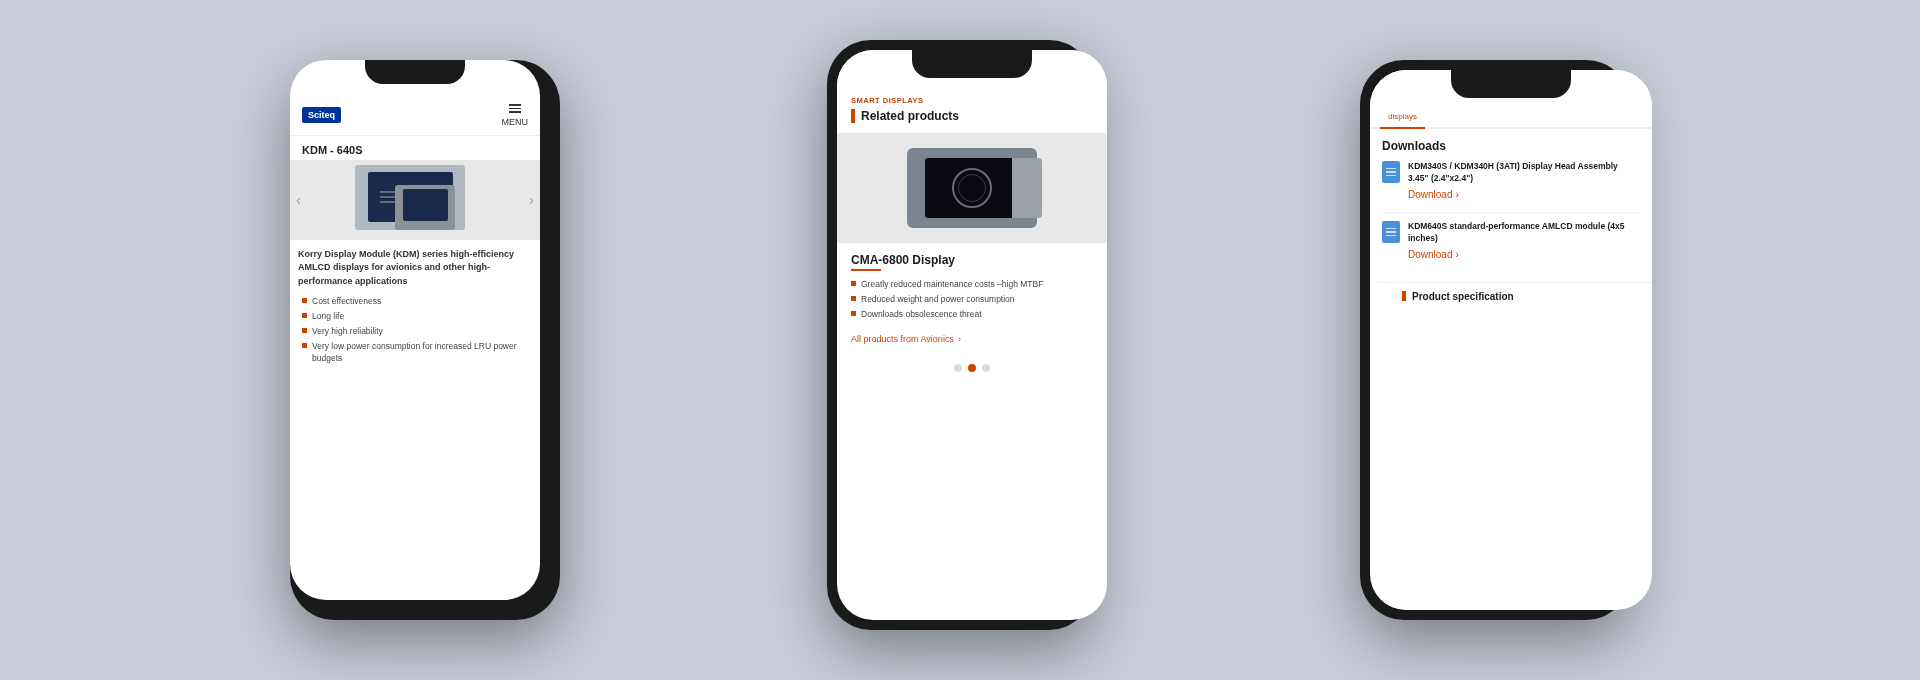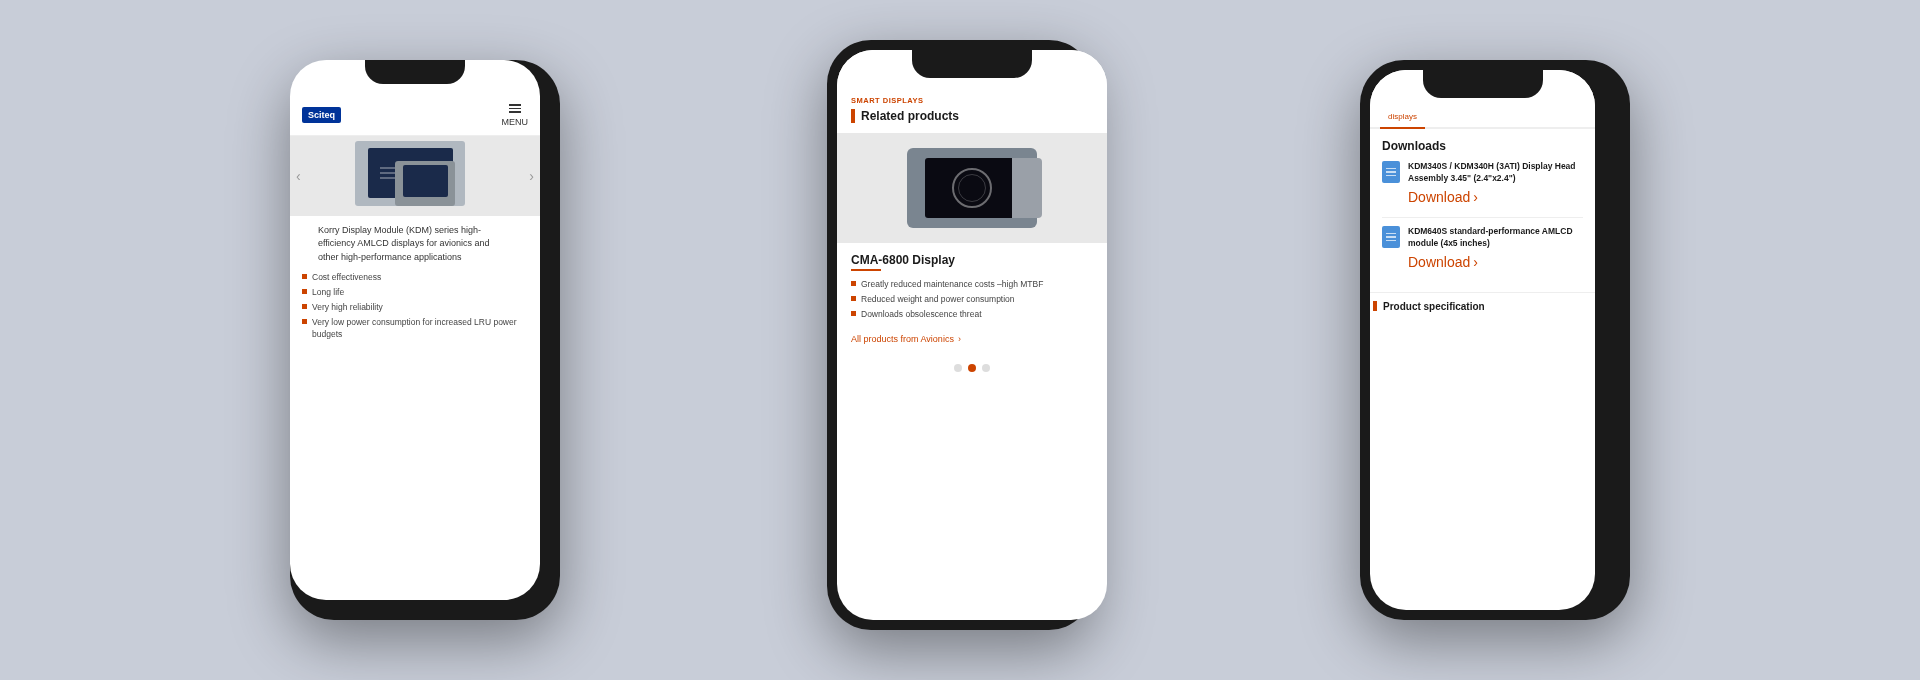--- a/index.html
+++ b/index.html
@@ -92,21 +92,21 @@
 
     
     .phone-right {
       width: 270px;
       height: 560px;
       right: 290px;
       top: 60px;
     }
 
     .phone-right .phone-screen {
-      width: 225px;
+      width: 282px;
       height: 540px;
       margin: 10px;
       border-radius: 36px;
       background: white;
     }
 
     
     .left-content {
       padding-top: 36px;
       font-size: 10px;
@@ -219,25 +219,25 @@
 
     .kdm-small-screen {
       width: 45px;
       height: 32px;
       background: #1a2a4a;
       border-radius: 2px;
       margin: 4px auto 0;
     }
 
     .left-desc {
-      padding: 8px 28px;
+      padding: 8px 8px;
       font-size: 9px;
       line-height: 1.5;
       color: #333;
-      font-weight: normal;
+      font-weight: bold;
     }
 
     .left-bullets {
       padding: 0 12px;
     }
 
     .bullet-item {
       display: flex;
       align-items: flex-start;
       gap: 5px;
@@ -487,37 +487,38 @@
       font-weight: bold;
       color: #1a1a1a;
       line-height: 1.4;
       margin-bottom: 4px;
     }
 
     .download-link {
       display: flex;
       align-items: center;
       gap: 3px;
-      font-size: 14px;
+      font-size: 10px;
       color: #cc4400;
       cursor: pointer;
     }
 
     .download-divider {
       height: 1px;
       background: #eee;
       margin: 8px 0;
     }
 
     .product-spec-header {
       display: flex;
       align-items: flex-start;
       gap: 6px;
-      padding: 8px 3px;
+      padding: 8px 24px;
       border-top: 1px solid #eee;
+      margin-left: 8px;
     }
   </style>
 </head>
 <body>
 
 <div class="scene">
 
   <div class="phone phone-left">
     <div class="phone-screen">
       <div class="phone-notch"></div>
@@ -527,20 +528,21 @@
           <div class="menu-btn">
             <div class="menu-lines">
               <div class="menu-line"></div>
               <div class="menu-line"></div>
               <div class="menu-line"></div>
             </div>
             <span>MENU</span>
           </div>
         </div>
 
+        <div class="left-product-title">KDM - 640S</div>
 
         <div class="left-product-image">
           <div class="carousel-arrow carousel-arrow-left">‹</div>
 
           <div style="position:relative; width:120px; height:70px;">
             <div class="kdm-display">
               <div class="kdm-screen-inner">
                 <div class="kdm-screen-line"></div>
                 <div class="kdm-screen-line"></div>
                 <div class="kdm-screen-line"></div>

